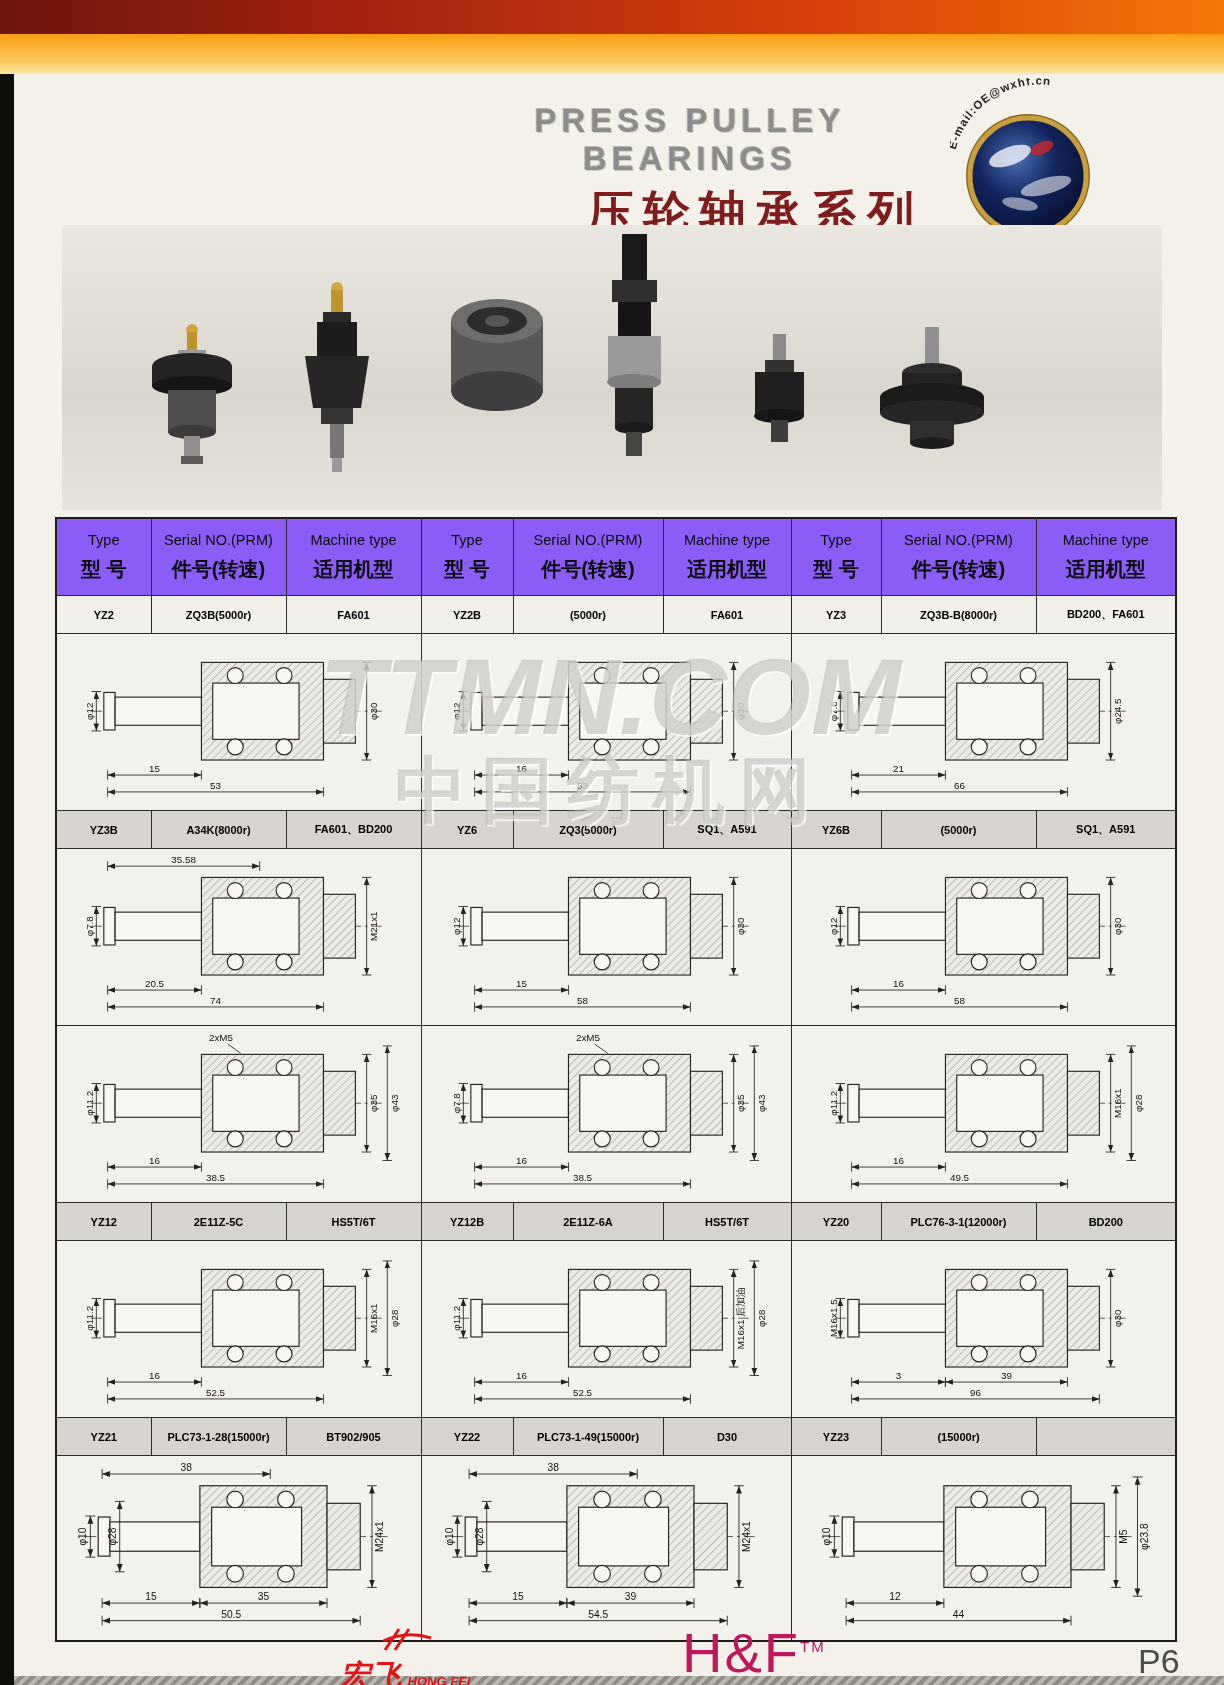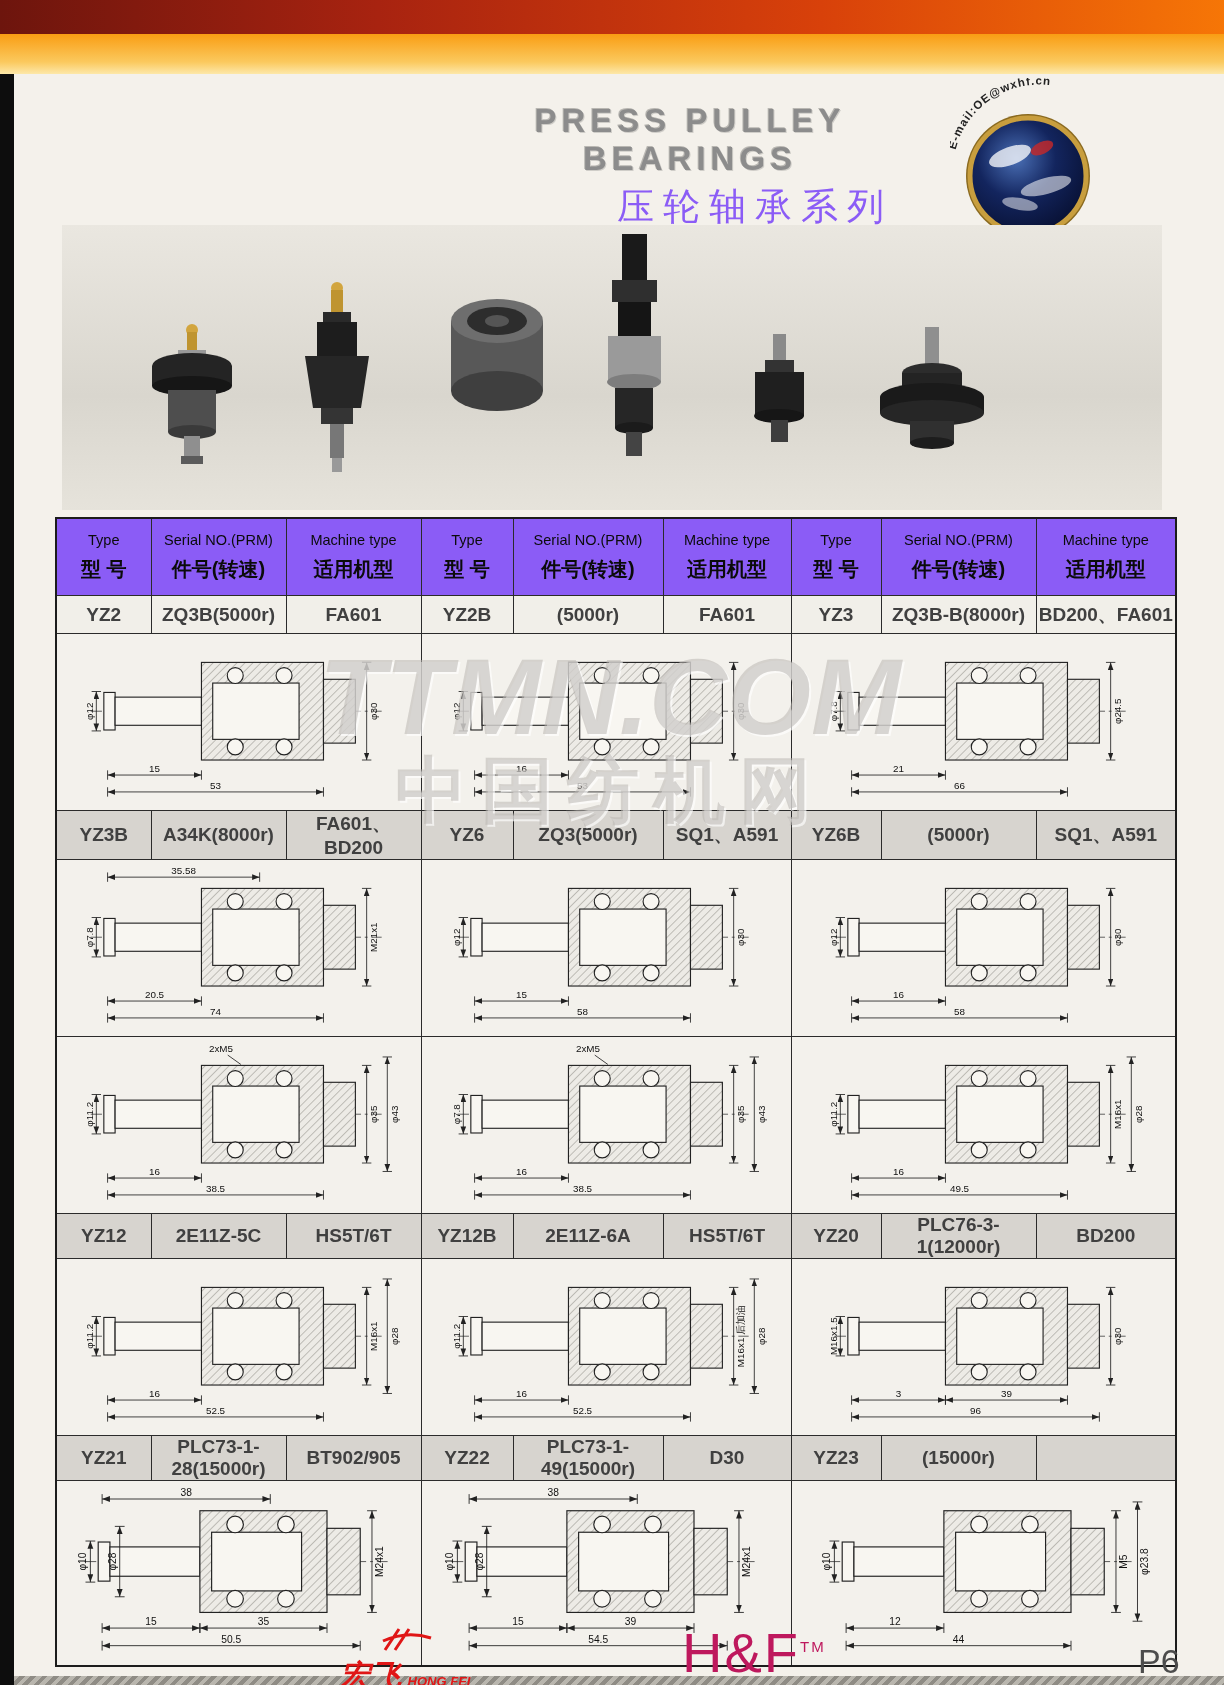--- a/index.html
+++ b/index.html
@@ -10,36 +10,36 @@
          background:linear-gradient(to right,#6d150d,#a82310 30%,#d8410a 65%,#f97b06);}
   .band2{position:absolute;top:34px;left:0;right:0;height:40px;
          background:linear-gradient(to bottom,#f99d13,#fbc95e 70%,#fde8a9);}
   .left-strip{position:absolute;top:74px;left:0;width:14px;bottom:0;background:#0d0d0d;}
   .bottom-strip{position:absolute;bottom:0;left:14px;right:0;height:9px;
          background:repeating-linear-gradient(135deg,#b9b6ae 0 4px,#8f8c85 4px 8px);}
   
   .titleblock{position:absolute;left:430px;top:102px;width:520px;text-align:center;}
   .title-en{font-size:33px;font-weight:bold;letter-spacing:5px;color:#8c8c8c;
             text-shadow:1px 1px 0 #cfcdc8,-1px -1px 0 #b9b7b2;}
-  .title-cn{font-size:37px;font-weight:normal;color:#8b5cf6;letter-spacing:9px;margin-top:4px;margin-left:130px;}
+  .title-cn{font-size:47px;font-weight:bold;color:#7f1d1d;letter-spacing:9px;margin-top:4px;margin-left:130px;}
   
   .globe{position:absolute;left:950px;top:78px;width:160px;height:160px;}
   
   .photo{position:absolute;left:62px;top:225px;width:1100px;height:285px;
          background:linear-gradient(to bottom,#eae7e0,#d9d6ce 60%,#e6e3db);}
   .photo .part{position:absolute;}
   
   table.spec{position:absolute;left:55px;top:517px;width:1120px;border-collapse:collapse;
              table-layout:fixed;border:2px solid #1c1c1c;}
   table.spec th,table.spec td{border:1px solid #2b2b2b;padding:0;}
   tr.hrow th{background:#8b5cf6;height:76px;text-align:center;vertical-align:middle;font-weight:normal;}
   .hen{font-size:14.5px;color:#0b0b0b;}
   .hcn{font-size:20px;font-weight:bold;color:#0b0b0b;margin-top:8px;}
   tr.lrow td{background:#d7d4cf;height:37px;text-align:center;vertical-align:middle;
-             font-size:19px;font-weight:bold;color:#404040;}
+             font-size:11px;font-weight:bold;color:#000000;}
   tr.lrow.first td{background:#f1efe9;}
   tr.drow td{background:#f3f1ec;vertical-align:middle;text-align:center;}
   tr.drow-a td{height:172px;} tr.drow-b td{height:152px;} tr.drow-c td{height:184px;}
   .dwrap{width:100%;height:100%;display:flex;align-items:center;justify-content:center;}
   .dwrap svg{width:352px;height:96%;}
   
   .dl{stroke:#222;stroke-width:0.9;fill:none;}
   .cl{stroke:#333;stroke-width:0.8;fill:none;stroke-dasharray:12 4 3 4;}
   .pp{fill:#f8f6f1;stroke:#222;stroke-width:1.2;}
   .dt{font:10.5px "Liberation Sans",sans-serif;fill:#111;}

